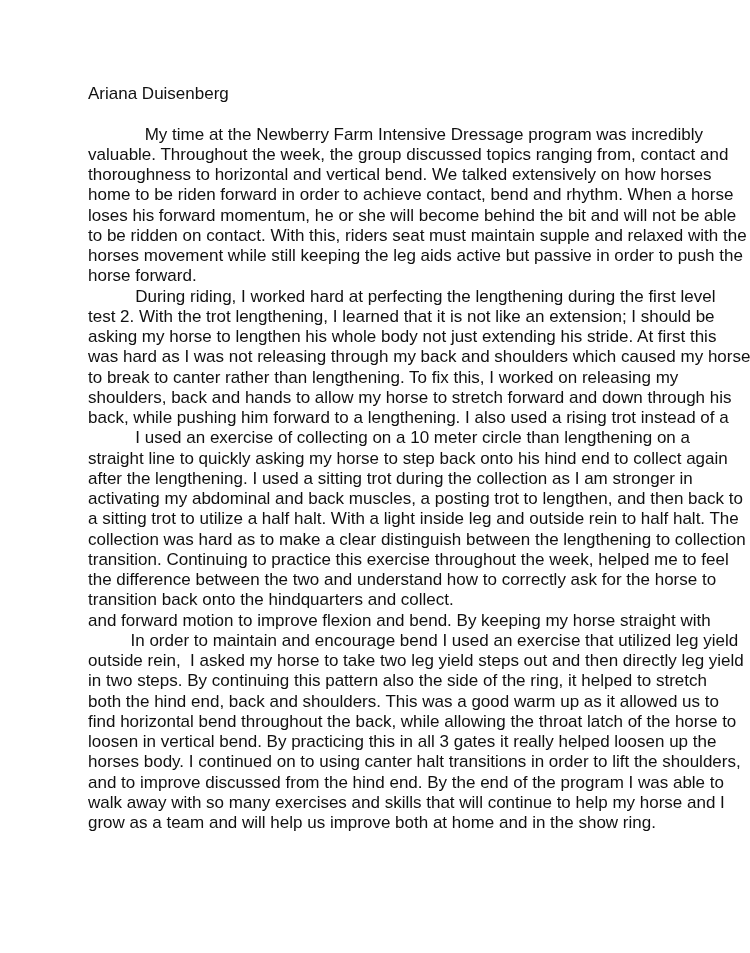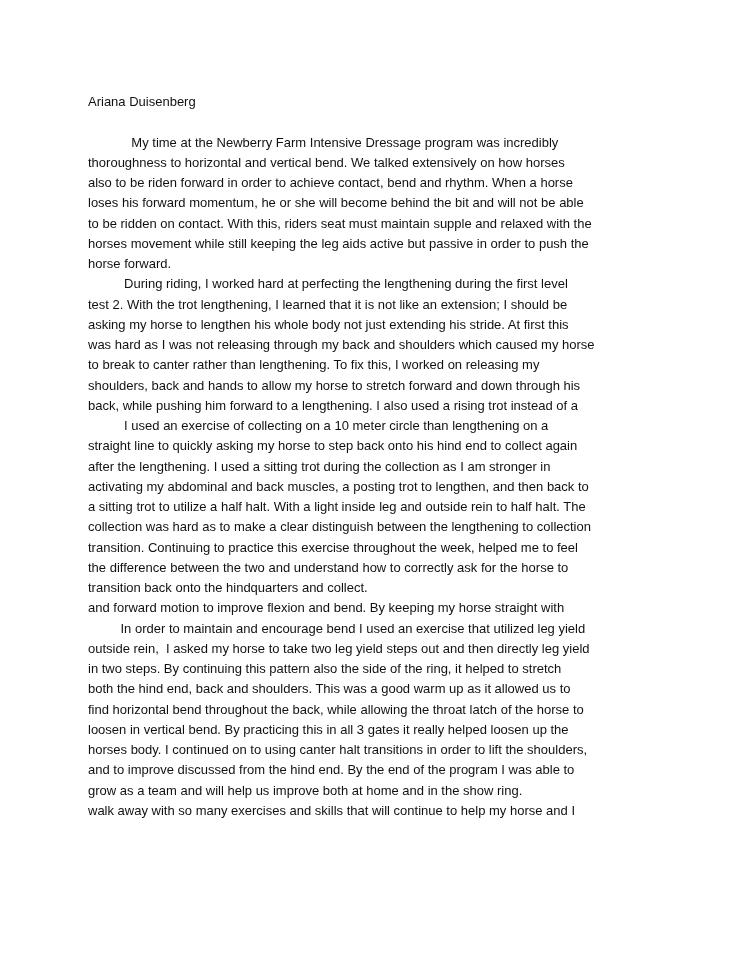--- a/index.html
+++ b/index.html
@@ -1,41 +1,42 @@
 <!DOCTYPE html>
 <html><head>
 <meta charset="utf-8">
 <style>
   html, body { margin: 0; padding: 0; background: #ffffff; }
   body { width: 750px; height: 953px; position: relative; overflow: hidden; }
   .page {
     position: absolute; left: 0; top: 0; width: 750px; height: 953px; background: #ffffff;
   }
   .doc {
-    position: absolute; left: 88px; top: 92px; width: 600px;
+    position: absolute; left: 88px; top: 84px; width: 600px;
     font-family: "Liberation Sans", sans-serif;
-    font-size: 13px; color: #111111; line-height: 20.25px;
+    font-size: 17px; color: #111111; line-height: 20.25px;
   }
   .author { display: block; height: 20.25px; white-space: nowrap; }
   .gap { display: block; height: 20.25px; }
   .line { display: block; white-space: pre; height: 20.25px; }
   .sp-err { text-decoration-color: #d9534f; text-decoration-style: solid; text-underline-offset: 2px; }
 </style>
 </head>
 <body>
 
 <div class="page">
   <div class="doc">
     <span class="author">Ariana Duisenberg</span>
     <span class="gap"></span>
 
     <div class="para">
       <span class="line">            My time at the Newberry Farm Intensive Dressage program was incredibly</span>
+      <span class="line">valuable. Throughout the week, the group discussed topics ranging from, contact and</span>
       <span class="line">thoroughness to horizontal and vertical bend. We talked extensively on how horses</span>
-      <span class="line"><span>also to be </span><span class="sp-err" style="text-decoration-color: rgb(217, 83, 79);">riden</span><span> forward in order to achieve contact, bend and rhythm. When a horse</span></span>
+      <span class="line"><span>home to be </span><span class="sp-err" style="text-decoration-color: rgb(217, 83, 79);">riden</span><span> forward in order to achieve contact, bend and rhythm. When a horse</span></span>
       <span class="line">loses his forward momentum, he or she will become behind the bit and will not be able</span>
       <span class="line">to be ridden on contact. With this, riders seat must maintain supple and relaxed with the</span>
       <span class="line">horses movement while still keeping the leg aids active but passive in order to push the</span>
       <span class="line">horse forward.</span>
     </div>
 
     <div class="para">
       <span class="line">          During riding, I worked hard at perfecting the lengthening during the first level</span>
       <span class="line">test 2. With the trot lengthening, I learned that it is not like an extension; I should be</span>
       <span class="line">asking my horse to lengthen his whole body not just extending his stride. At first this</span>
@@ -60,17 +61,17 @@
     <div class="para">
       <span class="line">and forward motion to improve flexion and bend. By keeping my horse straight with</span>
       <span class="line">         In order to maintain and encourage bend I used an exercise that utilized leg yield</span>
       <span class="line">outside rein,  I asked my horse to take two leg yield steps out and then directly leg yield</span>
       <span class="line">in two steps. By continuing this pattern also the side of the ring, it helped to stretch</span>
       <span class="line">both the hind end, back and shoulders. This was a good warm up as it allowed us to</span>
       <span class="line">find horizontal bend throughout the back, while allowing the throat latch of the horse to</span>
       <span class="line">loosen in vertical bend. By practicing this in all 3 gates it really helped loosen up the</span>
       <span class="line">horses body. I continued on to using canter halt transitions in order to lift the shoulders,</span>
       <span class="line">and to improve discussed from the hind end. By the end of the program I was able to</span>
+      <span class="line">walk away with so many exercises and skills that will continue to help my horse and I</span>
       <span class="line">grow as a team and will help us improve both at home and in the show ring.</span>
-      <span class="line">walk away with so many exercises and skills that will continue to help my horse and I</span>
     </div>
   </div>
 </div>
 
 </body></html>

